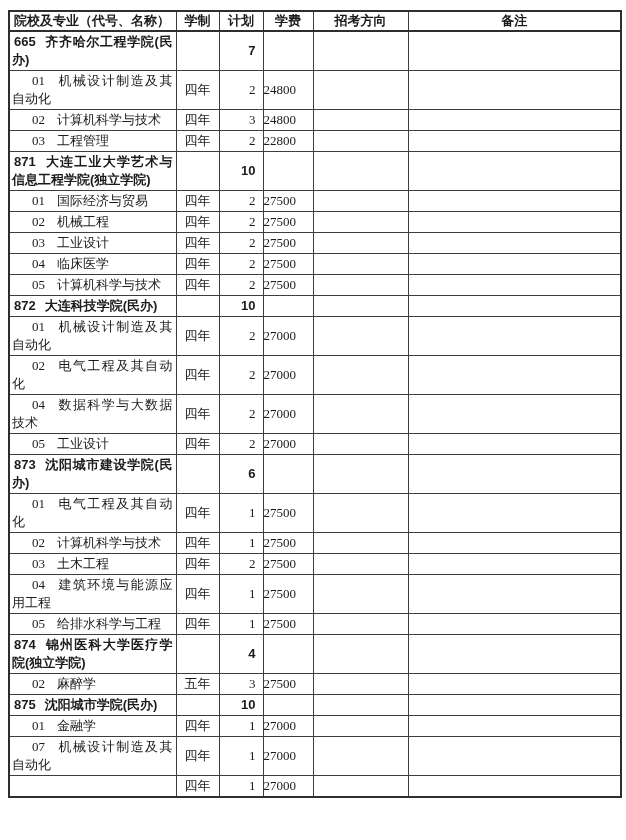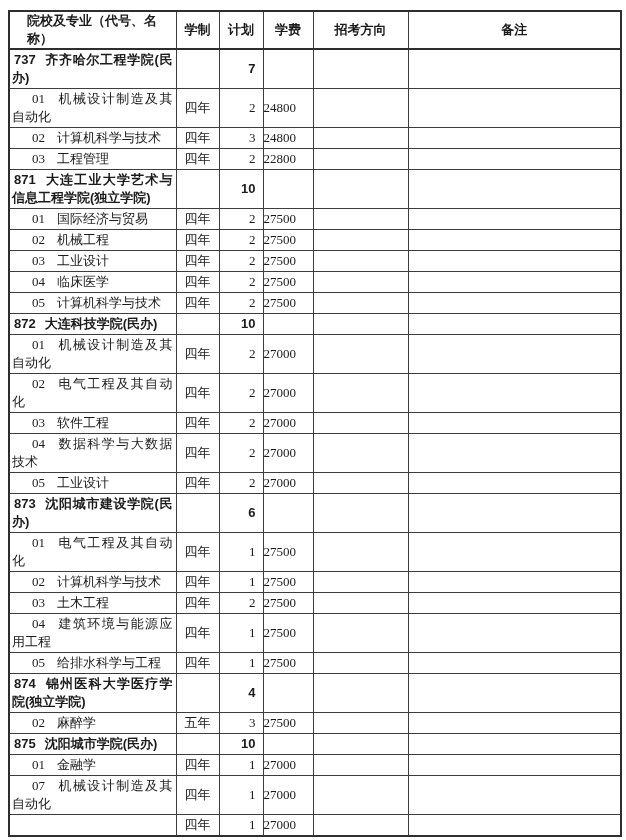--- a/index.html
+++ b/index.html
@@ -31,21 +31,21 @@
     overflow:hidden;
     height:18px;
     line-height:18px;
     font-size:13px;
   }
   thead th{
     font-weight:bold;
     border-bottom:2px solid #2e2e2e;
     font-family:"Liberation Sans",sans-serif;
   }
-  thead th.h-name{text-align:left;padding-left:17px;}
+  thead th.h-name{text-align:left;padding-left:4px;}
   tr.section-row td{
     font-weight:bold;
     font-family:"Liberation Sans",sans-serif;
   }
   tr.major-row td{
     font-family:"Liberation Serif",serif;
   }
   td.c-name{
     text-align:justify;
     text-justify:inter-ideograph;
@@ -76,21 +76,21 @@
       <th class="h-name">院校及专业（代号、名称）</th>
       <th>学制</th>
       <th>计划</th>
       <th>学费</th>
       <th>招考方向</th>
       <th>备注</th>
     </tr>
   </thead>
   <tbody id="table-body">
       <tr class="section-row">
-    <td class="c-name"><span>737</span><span class="code-gap"></span><span>齐齐哈尔工程学院(民办)</span></td>
+    <td class="c-name"><span>665</span><span class="code-gap"></span><span>齐齐哈尔工程学院(民办)</span></td>
     <td class="c-years"></td>
     <td class="c-plan">7</td>
     <td class="c-fee"></td>
     <td></td>
     <td></td>
   </tr>
       <tr class="major-row">
     <td class="c-name"><span>01</span><span class="code-gap"></span><span>机械设计制造及其自动化</span></td>
     <td class="c-years">四年</td>
     <td class="c-plan">2</td>
@@ -173,28 +173,20 @@
       <tr class="major-row">
     <td class="c-name"><span>01</span><span class="code-gap"></span><span>机械设计制造及其自动化</span></td>
     <td class="c-years">四年</td>
     <td class="c-plan">2</td>
     <td class="c-fee">27000</td>
     <td></td>
     <td></td>
   </tr>
       <tr class="major-row">
     <td class="c-name"><span>02</span><span class="code-gap"></span><span>电气工程及其自动化</span></td>
-    <td class="c-years">四年</td>
-    <td class="c-plan">2</td>
-    <td class="c-fee">27000</td>
-    <td></td>
-    <td></td>
-  </tr>
-      <tr class="major-row">
-    <td class="c-name"><span>03</span><span class="code-gap"></span><span>软件工程</span></td>
     <td class="c-years">四年</td>
     <td class="c-plan">2</td>
     <td class="c-fee">27000</td>
     <td></td>
     <td></td>
   </tr>
       <tr class="major-row">
     <td class="c-name"><span>04</span><span class="code-gap"></span><span>数据科学与大数据技术</span></td>
     <td class="c-years">四年</td>
     <td class="c-plan">2</td>

